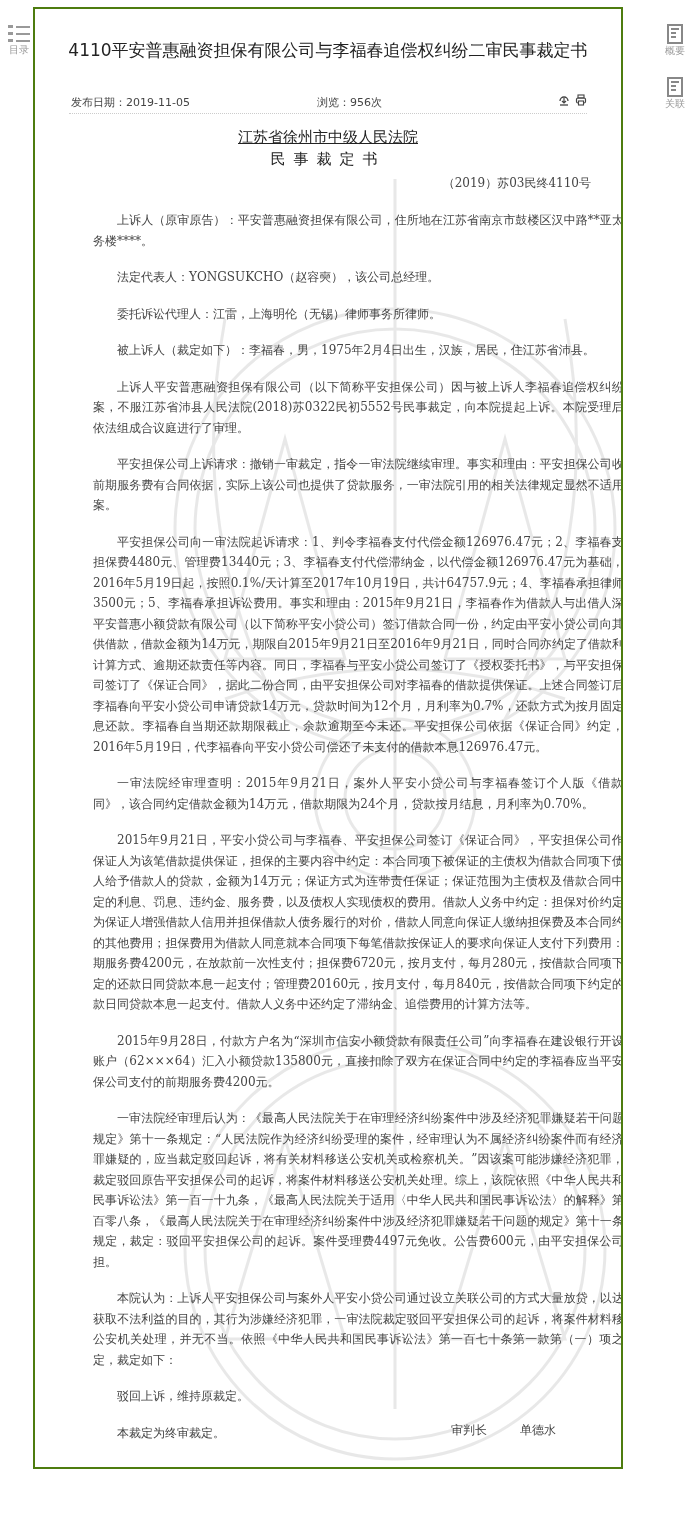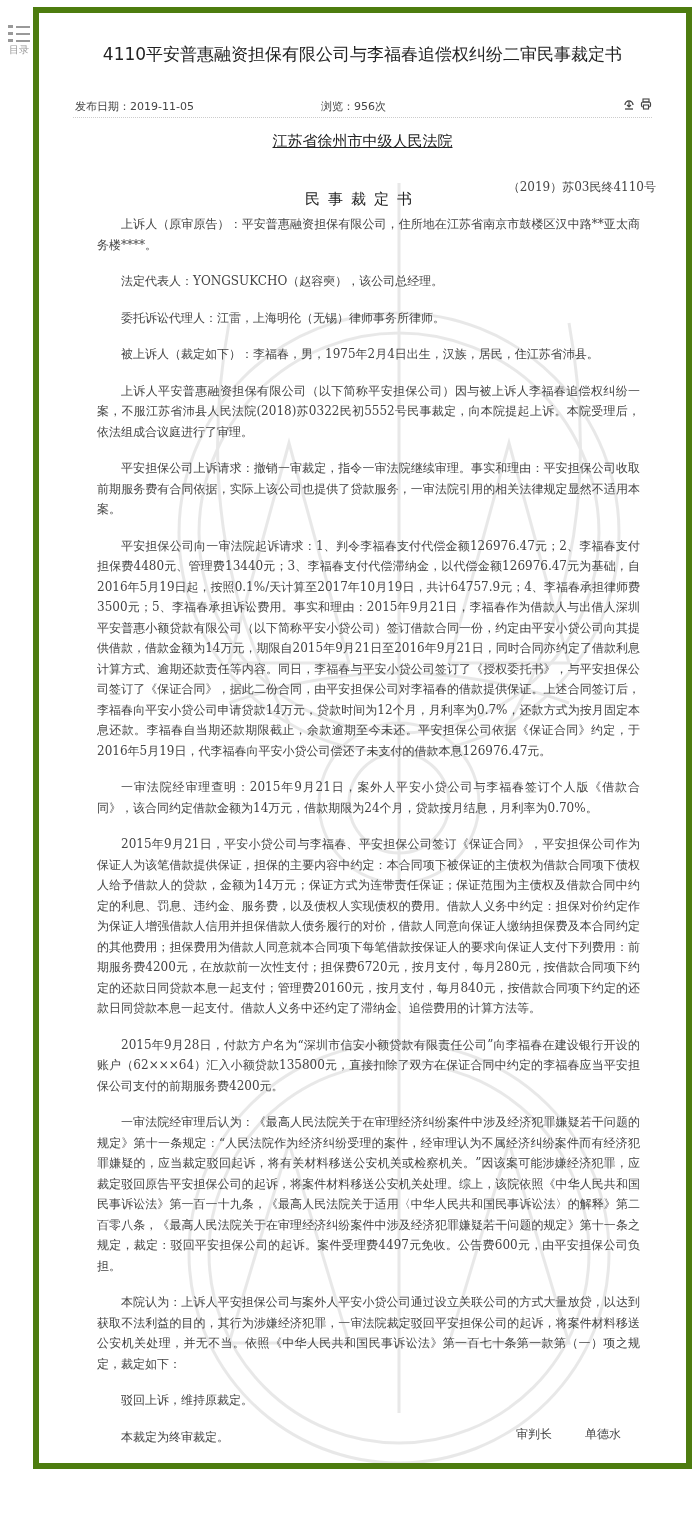--- a/index.html
+++ b/index.html
@@ -1,19 +1,19 @@
 <!DOCTYPE html>
 <html><head>
 <meta charset="utf-8">
 <style>
   html, body { margin:0; padding:0; background:#fff; }
   body { width:700px; height:1520px; position:relative; overflow:hidden;
          font-family:"DejaVu Serif","Liberation Serif",serif; color:#333; }
-  .card { position:absolute; left:33px; top:7px; width:659px; height:1462px;
-          border:6px solid #4d7c0f; background:#fff; box-sizing:border-box; overflow:hidden; }
+  .card { position:absolute; left:33px; top:7px; width:590px; height:1462px;
+          border:2px solid #4d7c0f; background:#fff; box-sizing:border-box; overflow:hidden; }
   .side-left { position:absolute; left:6px; top:24px; width:26px; text-align:center; }
   .toc-lines { width:22px; margin:0 auto; }
   .toc-line { display:flex; align-items:center; height:5px; margin-bottom:2px; }
   .toc-line .n { width:5px; height:3px; background:#999; margin-right:3px; }
   .toc-line .l { flex:1; height:2px; background:#999; }
   .side-label { font-family:Liberation Mono, monospace; font-size:10px; color:#999; line-height:12px; }
   .side-right { position:absolute; left:660px; width:30px; text-align:center; }
   .doc-icon { width:16px; height:20px; border:2px solid #888; margin:0 auto 2px; box-sizing:border-box; padding:2px 2px; }
   .doc-icon i { display:block; height:2px; background:#888; margin-bottom:2px; }
   .doc-icon i.s { width:60%; }
@@ -23,21 +23,21 @@
           font-family:"DejaVu Sans","Liberation Sans",sans-serif; font-size:11px; color:#444;
           border-bottom:1px dotted #ccc; }
   .meta .date { position:absolute; left:2px; top:0; }
   .meta .views { position:absolute; left:248px; top:0; }
   .meta .icons { position:absolute; right:0; top:-1px; display:flex; gap:5px; }
   .ico { width:12px; height:12px; display:inline-block; }
   .watermark { position:absolute; left:130px; top:130px; width:460px; height:1330px; opacity:0.13; pointer-events:none; }
   .court { position:absolute; top:119px; left:0; width:100%; text-align:center; font-size:15px; color:#222;
            font-family:"DejaVu Sans","Liberation Sans",sans-serif;text-decoration:underline; }
   .doctype { position:absolute; top:141px; left:0; width:100%; text-align:center; font-size:15px; color:#222; letter-spacing:8px;
-             font-family:"DejaVu Sans","Liberation Sans",sans-serif;margin-top:36px; }
+             font-family:"DejaVu Sans","Liberation Sans",sans-serif; }
   .caseno { position:absolute; top:166px; right:30px; font-size:12px; color:#444; }
   .body { position:absolute; left:42px; width:575px; top:185px; font-size:12px; line-height:20.5px; color:#444; }
   .body p { margin:16px; text-indent:2em; text-align:justify; }
   .sig { position:absolute; right:65px; top:1370px; font-size:12px; color:#444; line-height:22.5px; }
   .sig .row { display:flex; justify-content:flex-end;margin-top:40px; }
   .sig .role { width:50px; }
   .sig .name { width:55px; text-align:right; letter-spacing:0; }
 </style>
 </head>
 <body>

